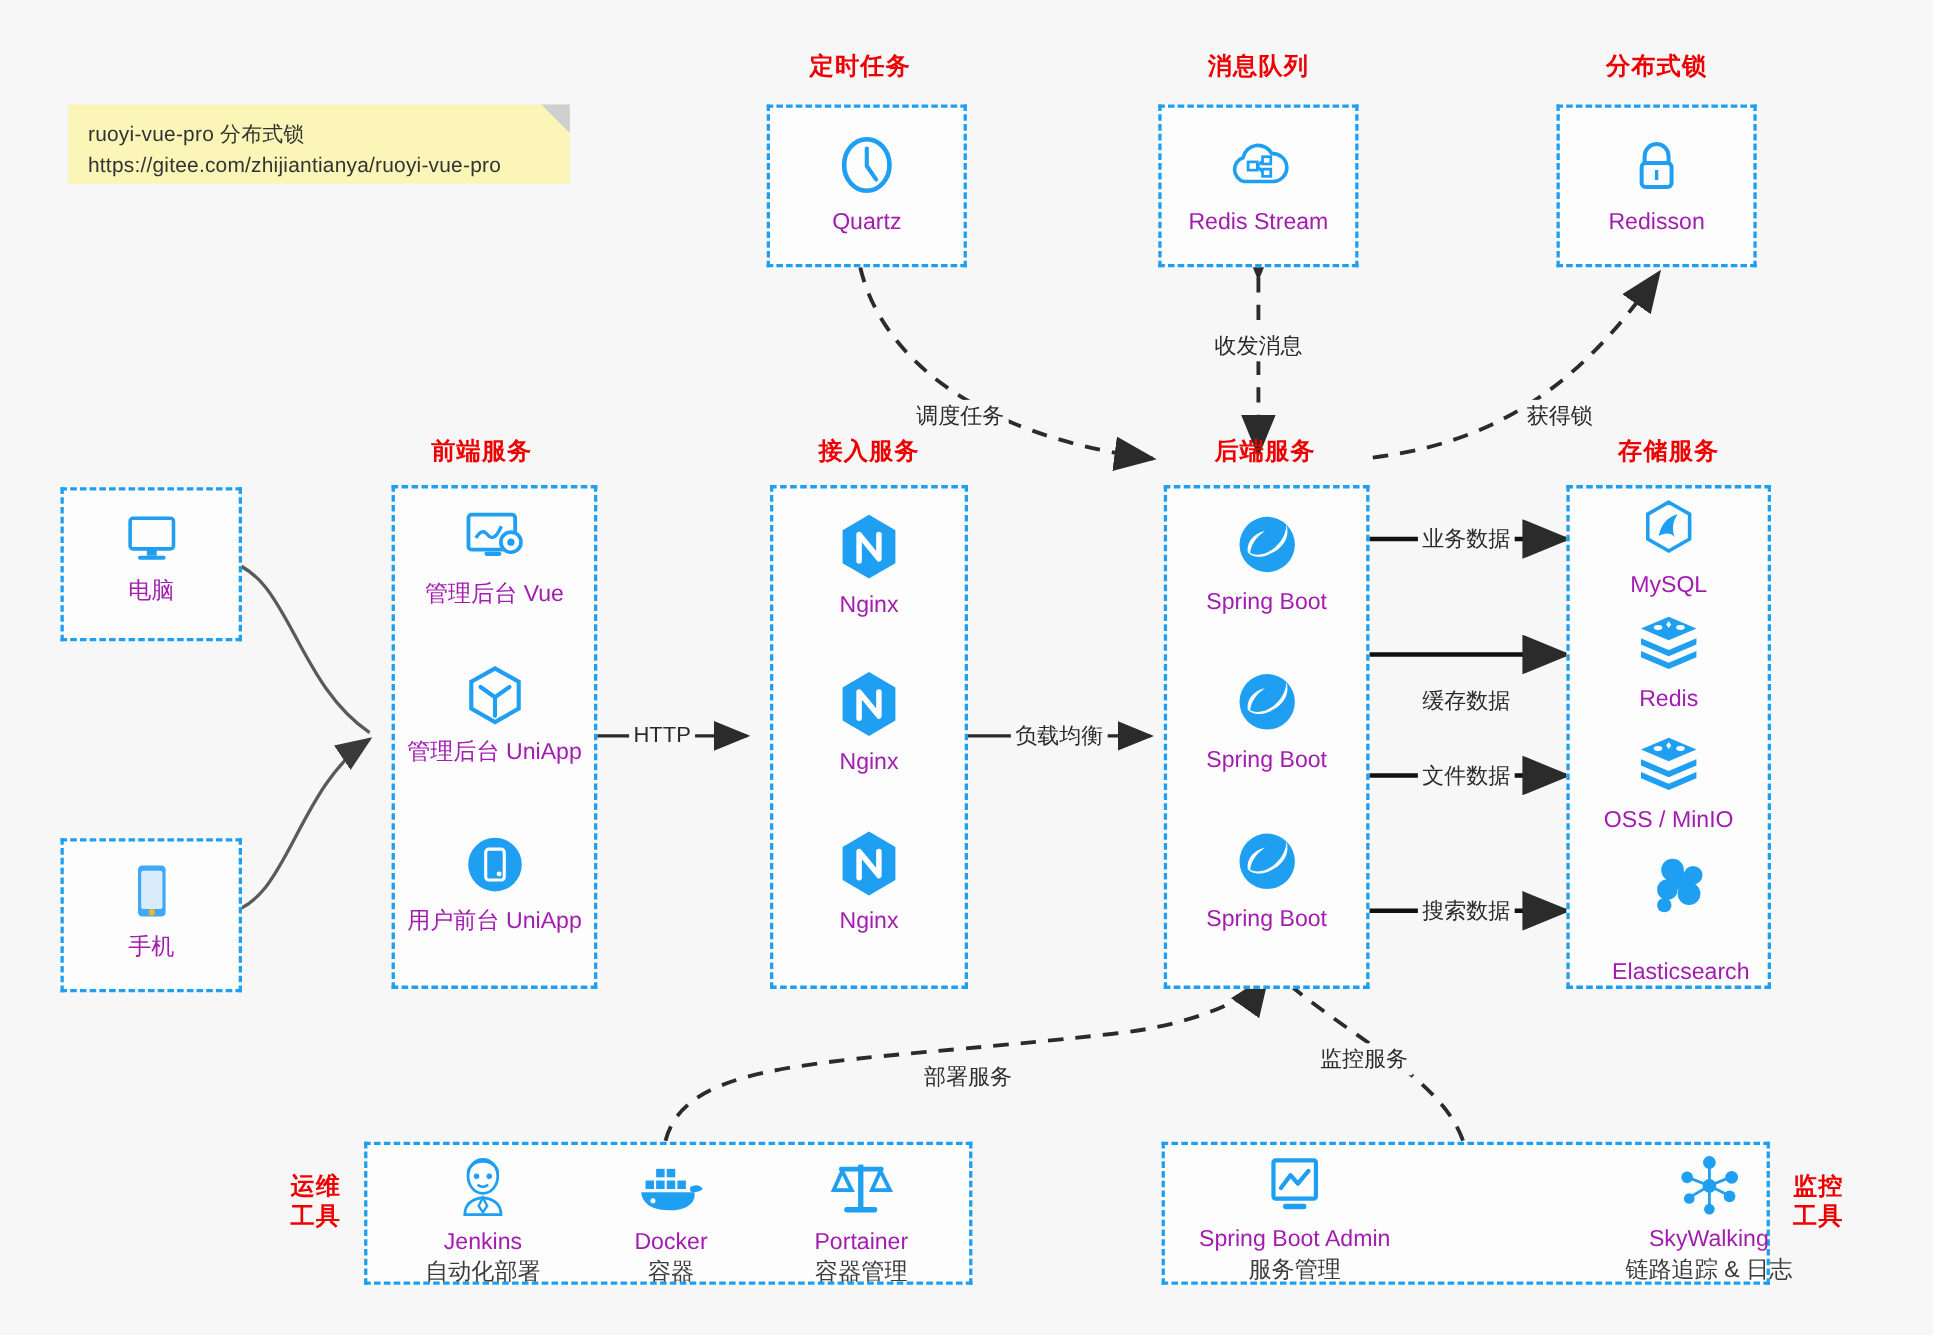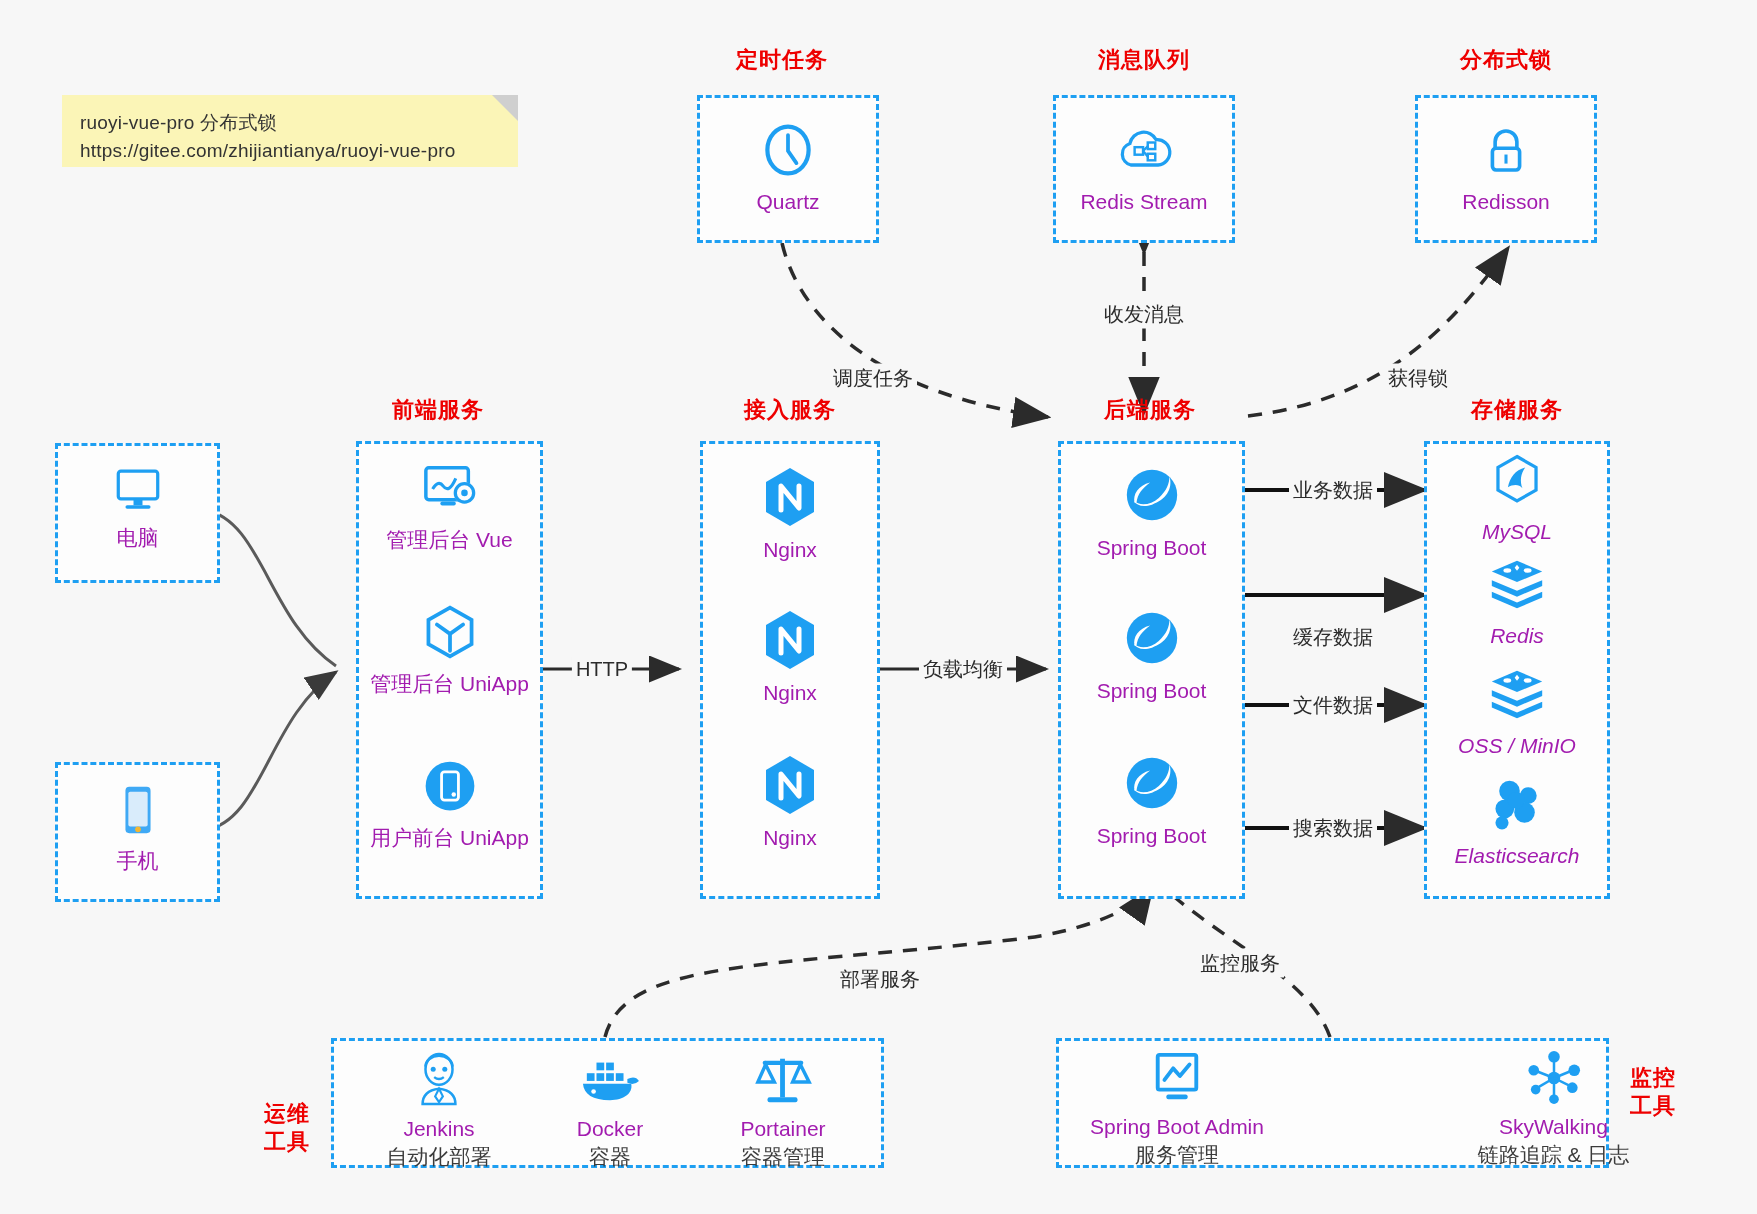--- a/index.html
+++ b/index.html
@@ -276,21 +276,21 @@
       <div class="cap">Spring Boot</div>
     </div>
   </div>
 
   <div class="elabel" style="left:1333px; top:490px;">业务数据</div>
   <div class="elabel" style="left:1333px; top:595px;margin-top:42px;">缓存数据</div>
   <div class="elabel" style="left:1333px; top:705px;">文件数据</div>
   <div class="elabel" style="left:1333px; top:828px;">搜索数据</div>
 
   <div class="gtitle" style="left:1427px; top:395px; width:180px;">存储服务</div>
-  <div class="box" style="left:1424px; top:441px; width:186px; height:458px;font-style:italic;">
+  <div class="box" style="left:1424px; top:441px; width:186px; height:458px;">
 
     <div class="node" style="left:0; top:8px; width:100%;">
       <svg class="ico" width="58" height="58" viewBox="0 0 64 64">
         <path d="M32 5 L53 17 L53 42 L32 54 L11 42 L11 17 Z" fill="none" stroke="#1e9ff2" stroke-width="3.6"></path>
         <path d="M22 39 C24 28 30 20 41 17 C36 24 35 32 38 40 C34 35 27 36 22 39 Z" fill="#1e9ff2"></path>
       </svg>
       <div class="cap">MySQL</div>
     </div>
 
     <div class="node" style="left:0; top:112px; width:100%;">
@@ -310,37 +310,37 @@
         <path d="M32 4 L58 15 L32 26 L6 15 Z" fill="#1e9ff2"></path>
         <path d="M6 24 L32 35 L58 24 L58 30 L32 41 L6 30 Z" fill="#1e9ff2"></path>
         <path d="M6 36 L32 47 L58 36 L58 42 L32 53 L6 42 Z" fill="#1e9ff2"></path>
         <ellipse cx="22" cy="14" rx="4" ry="2.3" fill="#fff"></ellipse>
         <ellipse cx="43" cy="14" rx="4" ry="2.3" fill="#fff"></ellipse>
         <path d="M32 8 l2.4 3.2 l-2.4 3.2 l-2.4 -3.2 z" fill="#fff"></path>
       </svg>
       <div class="cap">OSS / MinIO</div>
     </div>
 
-    <div class="node" style="left:0; top:332px; width:100%;">
+    <div class="node" style="left:11px; top:332px; width:100%;gap:28px;">
       <svg class="ico" width="60" height="58" viewBox="0 0 64 60">
         <circle cx="24" cy="15" r="11" fill="#1e9ff2"></circle>
         <circle cx="44" cy="20" r="9" fill="#1e9ff2"></circle>
         <circle cx="19" cy="34" r="10" fill="#1e9ff2"></circle>
         <circle cx="40" cy="38" r="11" fill="#1e9ff2"></circle>
         <circle cx="16" cy="49" r="7" fill="#1e9ff2"></circle>
         <circle cx="31" cy="25" r="9" fill="#1e9ff2"></circle>
       </svg>
       <div class="cap">Elasticsearch</div>
     </div>
   </div>
 
   <div class="elabel" style="left:880px; top:979px;">部署服务</div>
   <div class="elabel" style="left:1240px; top:963px;">监控服务</div>
 
-  <div class="gtitle side" style="left:258px; top:1064px; width:58px; text-align:center;margin-top:36px;">
+  <div class="gtitle side" style="left:258px; top:1064px; width:58px; text-align:center;">
     <div>运维</div>
     <div>工具</div>
   </div>
   <div class="box" style="left:331px; top:1038px; width:553px; height:130px;">
 
     <div class="node" style="left:25px; top:10px; width:160px;">
       <svg class="ico" width="54" height="56" viewBox="0 0 54 58">
         <ellipse cx="27" cy="19" rx="14" ry="16" fill="none" stroke="#1e9ff2" stroke-width="2.6"></ellipse>
         <path d="M13 16 a14 11 0 0 1 28 0" fill="none" stroke="#1e9ff2" stroke-width="2.6"></path>
         <circle cx="21" cy="19" r="2.6" fill="#1e9ff2"></circle>

